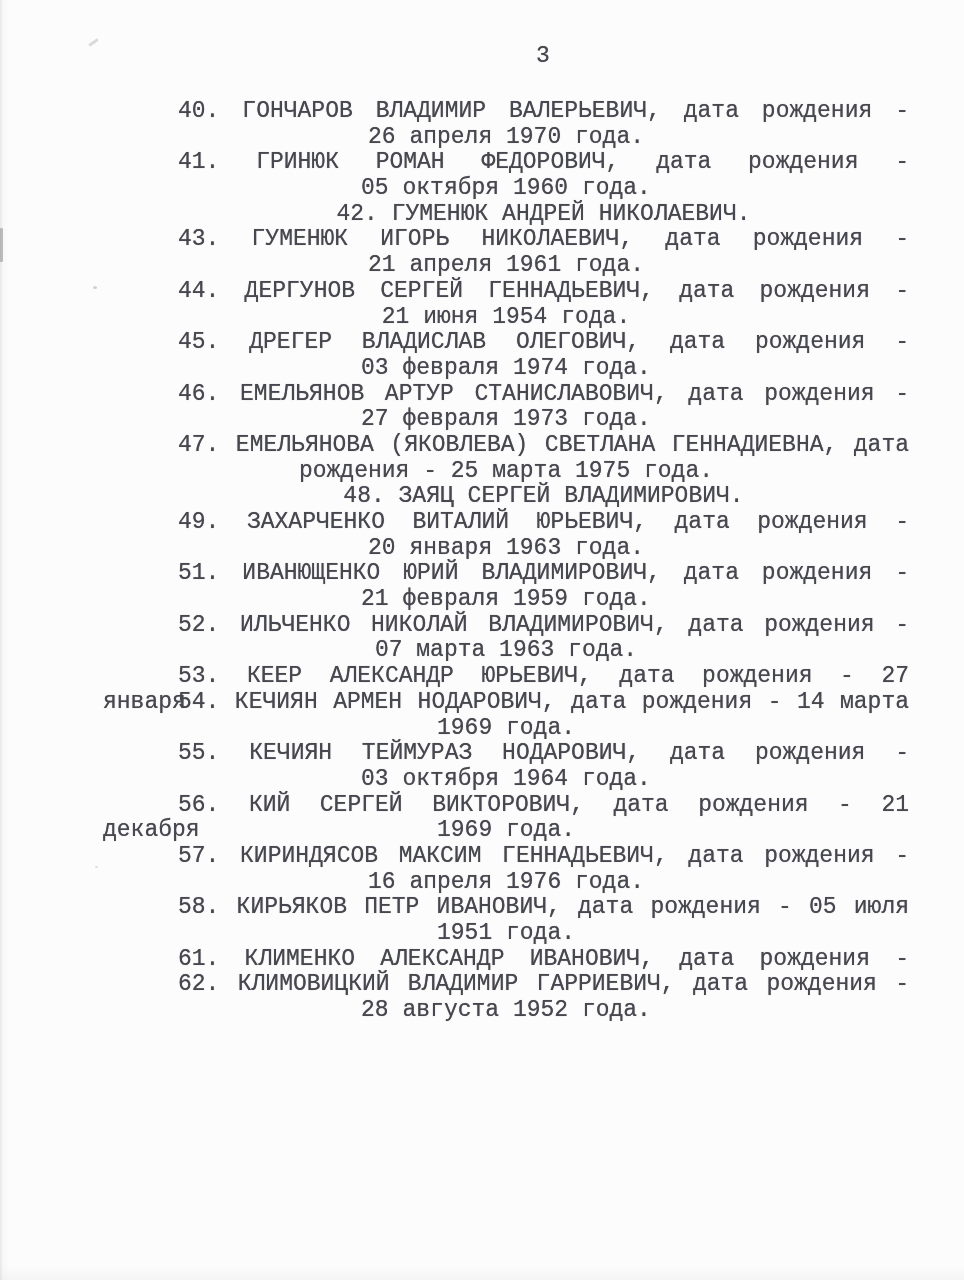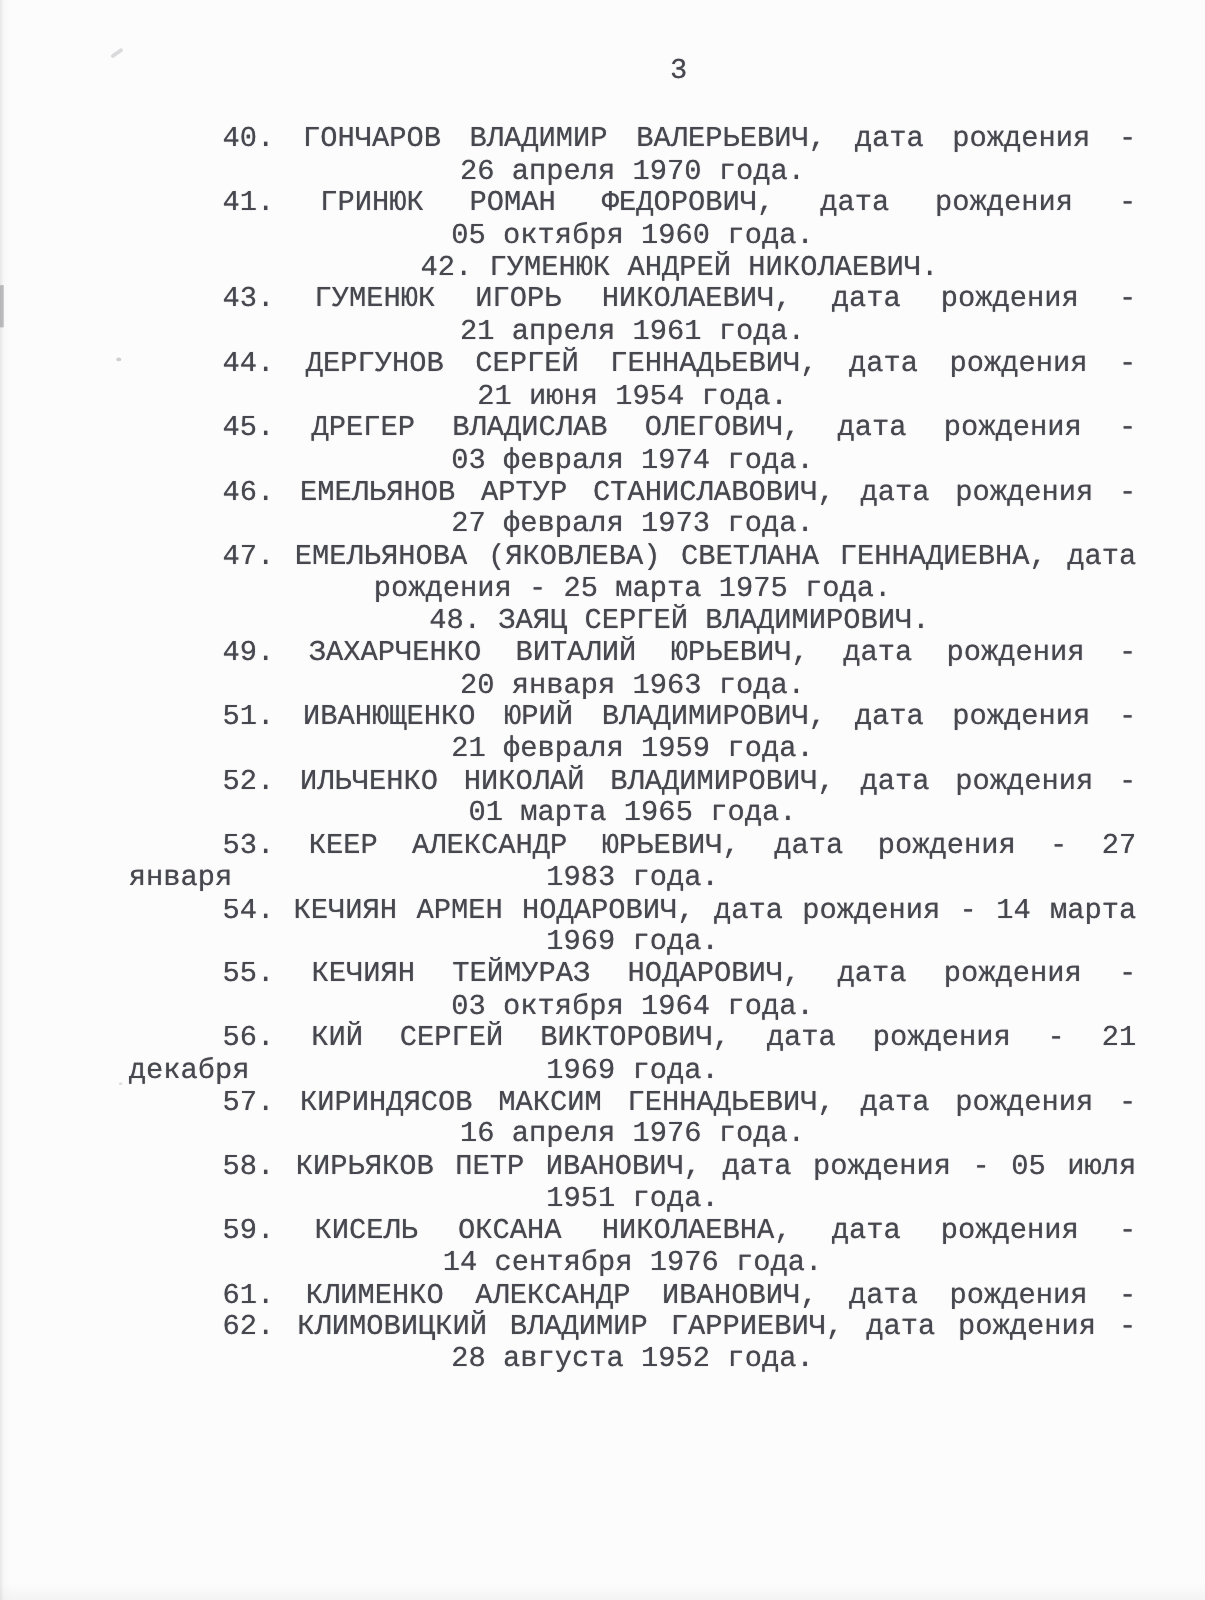--- a/index.html
+++ b/index.html
@@ -105,25 +105,24 @@
       <div class="entry">
         <div class="line first fill">49. ЗАХАРЧЕНКО ВИТАЛИЙ ЮРЬЕВИЧ, дата рождения -</div>
         <div class="line">20 января 1963 года.</div>
       </div>
       <div class="entry">
         <div class="line first fill">51. ИВАНЮЩЕНКО ЮРИЙ ВЛАДИМИРОВИЧ, дата рождения -</div>
         <div class="line">21 февраля 1959 года.</div>
       </div>
       <div class="entry">
         <div class="line first fill">52. ИЛЬЧЕНКО НИКОЛАЙ ВЛАДИМИРОВИЧ, дата рождения -</div>
-        <div class="line">01 марта 1965 года.</div>
+        <div class="line">07 марта 1963 года.</div>
       </div>
       <div class="entry">
         <div class="line first fill">53. КЕЕР АЛЕКСАНДР ЮРЬЕВИЧ, дата рождения - 27 января</div>
-        <div class="line">1983 года.</div>
       </div>
       <div class="entry">
         <div class="line first fill">54. КЕЧИЯН АРМЕН НОДАРОВИЧ, дата рождения - 14 марта</div>
         <div class="line">1969 года.</div>
       </div>
       <div class="entry">
         <div class="line first fill">55. КЕЧИЯН ТЕЙМУРАЗ НОДАРОВИЧ, дата рождения -</div>
         <div class="line">03 октября 1964 года.</div>
       </div>
       <div class="entry">
@@ -132,24 +131,20 @@
       </div>
       <div class="entry">
         <div class="line first fill">57. КИРИНДЯСОВ МАКСИМ ГЕННАДЬЕВИЧ, дата рождения -</div>
         <div class="line">16 апреля 1976 года.</div>
       </div>
       <div class="entry">
         <div class="line first fill">58. КИРЬЯКОВ ПЕТР ИВАНОВИЧ, дата рождения - 05 июля</div>
         <div class="line">1951 года.</div>
       </div>
       <div class="entry">
-        <div class="line first fill">59. КИСЕЛЬ ОКСАНА НИКОЛАЕВНА, дата рождения -</div>
-        <div class="line">14 сентября 1976 года.</div>
-      </div>
-      <div class="entry">
         <div class="line first fill">61. КЛИМЕНКО АЛЕКСАНДР ИВАНОВИЧ, дата рождения -</div>
       </div>
       <div class="entry">
         <div class="line first fill">62. КЛИМОВИЦКИЙ ВЛАДИМИР ГАРРИЕВИЧ, дата рождения -</div>
         <div class="line">28 августа 1952 года.</div>
       </div>
     </div>
 
   <span class="speck s1"></span>
   <span class="speck s2"></span>

